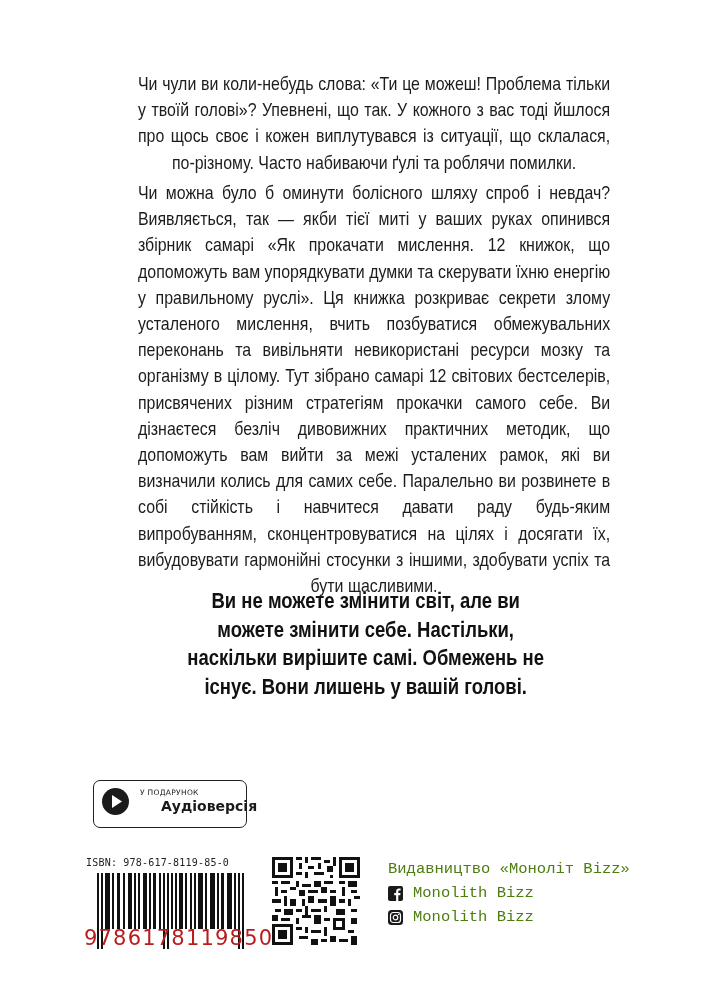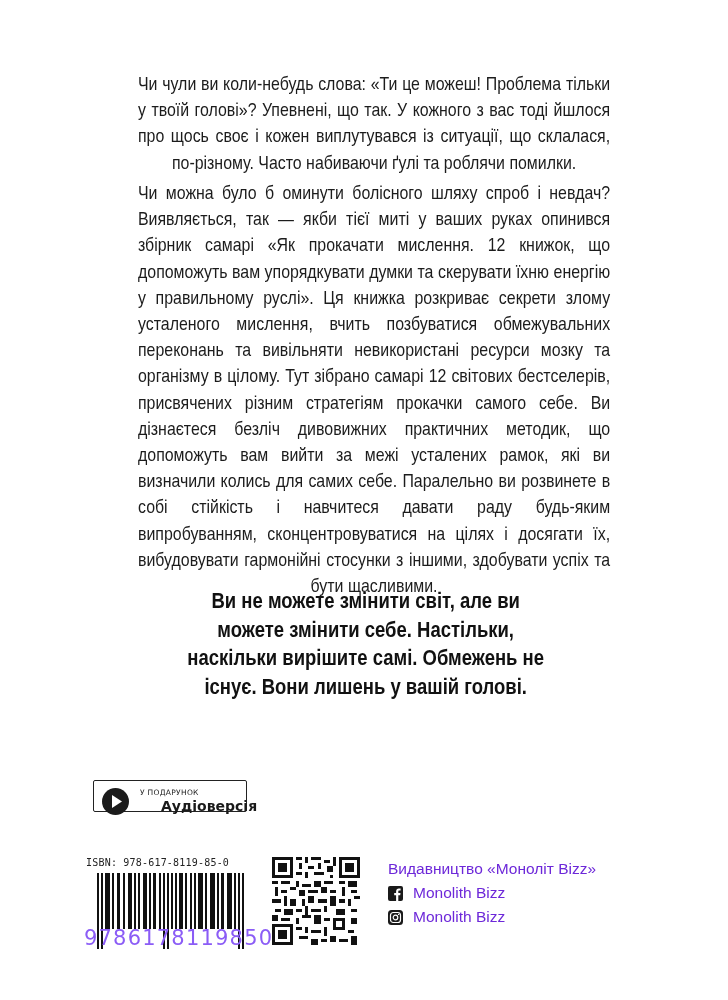--- a/index.html
+++ b/index.html
@@ -16,22 +16,22 @@
     #p1 { top: 71px; }
     #p2 { top: 180px; }
     .quote {
       position: absolute; left: 183px; top: 587px; width: 435px;
       font-family: "Liberation Sans", sans-serif; font-weight: bold;
       font-size: 22px; line-height: 28.6px; text-align: center;
       transform: scaleX(0.84); transform-origin: left top;
       color: #111;
     }
     .audio-btn {
-      position: absolute; left: 93px; top: 780px; width: 154px; height: 32px;
-      border: 1.5px solid #222; border-radius: 2px; box-sizing: border-box;
+      position: absolute; left: 93px; top: 780px; width: 154px; height: 48px;
+      border: 1.5px solid #222; border-radius: 7px; box-sizing: border-box;
       cursor: pointer;
     }
     .play-circle {
       position: absolute; left: 8px; top: 7px; width: 27px; height: 27px;
       border-radius: 50%; background: #1b1b1b;
     }
     .play-circle svg { position: absolute; left: 0; top: 0; }
     .audio-small {
       position: absolute; left: 46px; top: 7px;
       font-family: "DejaVu Sans", sans-serif; font-size: 7.5px; letter-spacing: 0.3px; color: #222;
@@ -41,26 +41,26 @@
       font-family: "DejaVu Sans", sans-serif; font-weight: bold; font-size: 14px; color: #1a1a1a; margin-left: 22px;
     }
     .isbn-label {
       position: absolute; left: 86px; top: 857px;
       font-family: "DejaVu Sans Mono", monospace; font-size: 10px; letter-spacing: 0.2px; color: #222;
     }
     .barcode { position: absolute; left: 85px; top: 873px; }
     .barcode-digits {
       position: absolute; left: 84px; top: 926px;
       font-family: "DejaVu Sans", sans-serif; font-size: 21px; letter-spacing: 1.2px;
-      background: transparent; color: #8b5cf6;
+      background: transparent; color: #b91c1c;
     }
     .qr { position: absolute; left: 272px; top: 857px; }
     .pub {
       position: absolute; left: 388px; top: 857px;
-      font-family: Liberation Sans, sans-serif; font-size: 15.5px; color: #6d28d9;
+      font-family: Liberation Mono, monospace; font-size: 15.5px; color: #4d7c0f;
     }
     .pub-line { height: 24px; line-height: 24px; display: flex; align-items: center; white-space: nowrap; }
     .pub-line .ico { width: 15px; height: 15px; margin-right: 10px; display: inline-block; position: relative; }
     .pub-line .ico svg { position: absolute; left: 0; top: 0; }
   </style>
 </head>
 <body>
 
 <div id="p1" class="body-text">Чи чули ви коли-небудь слова: «Ти це можеш! Проблема тільки у твоїй голові»? Упевнені, що так. У кожного з вас тоді йшлося про щось своє і кожен виплутувався із ситуації, що склалася, по-різному. Часто набиваючи ґулі та роблячи помилки.</div>
 <div id="p2" class="body-text">Чи можна було б оминути болісного шляху спроб і невдач? Виявляється, так — якби тієї миті у ваших руках опинився збірник самарі «Як прокачати мислення. 12 книжок, що допоможуть вам упорядкувати думки та скерувати їхню енергію у правильному руслі». Ця книжка розкриває секрети злому усталеного мислення, вчить позбуватися обмежувальних переконань та вивільняти невикористані ресурси мозку та організму в цілому. Тут зібрано самарі 12 світових бестселерів, присвячених різним стратегіям прокачки самого себе. Ви дізнаєтеся безліч дивовижних практичних методик, що допоможуть вам вийти за межі усталених рамок, які ви визначили колись для самих себе. Паралельно ви розвинете в собі стійкість і навчитеся давати раду будь-яким випробуванням, сконцентровуватися на цілях і досягати їх, вибудовувати гармонійні стосунки з іншими, здобувати успіх та бути щасливими.</div>

